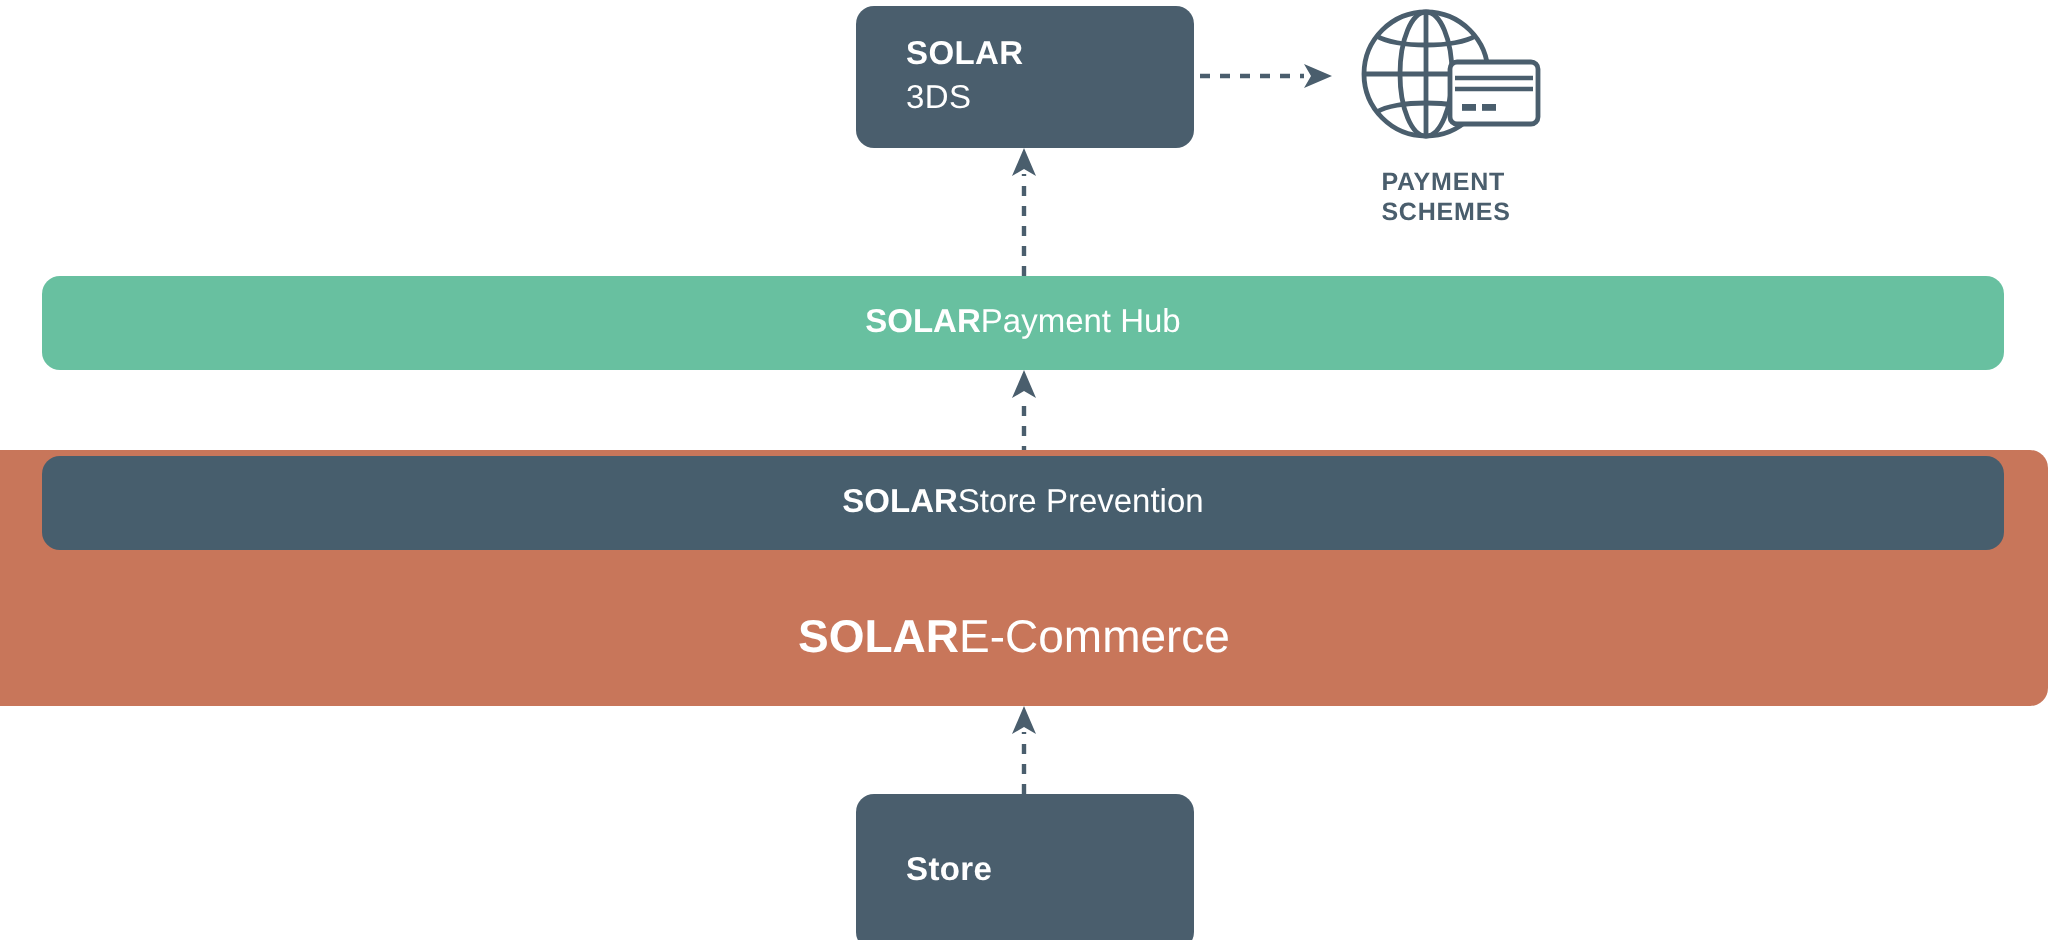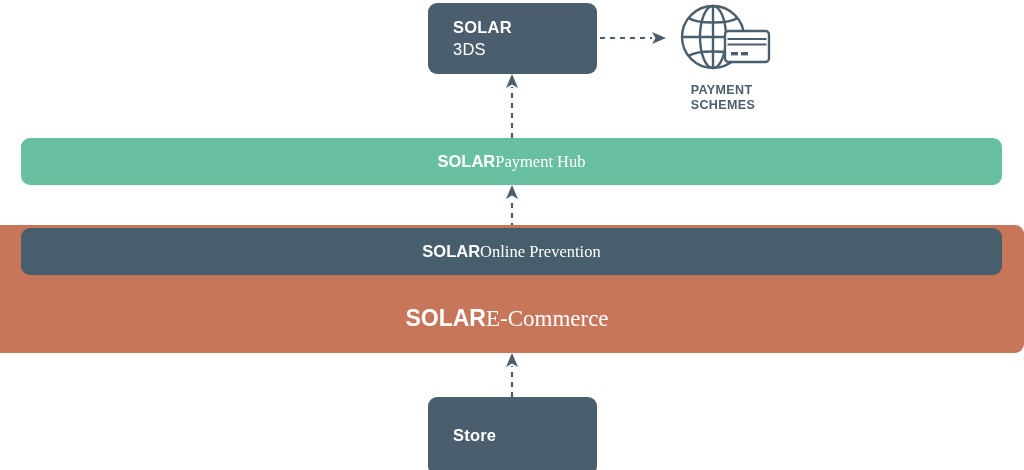--- a/index.html
+++ b/index.html
@@ -59,21 +59,21 @@
   .bar {
     position: absolute;
     box-sizing: border-box;
     display: flex;
     align-items: center;
     justify-content: center;
     color: #ffffff;
     border-radius: 9px;
   }
   .bar .t-bold   { font-weight: bold; }
-  .bar .t-light  { font-weight: normal; font-family: Liberation Serif, serif; }
+  .bar .t-light  { font-weight: normal; }
 
   #bar-payment-hub {
     left: 21px; top: 138px; width: 981px; height: 47px;
     background: #68c0a0;
     font-size: 16.5px;
   }
   #bar-ecommerce {
     left: -10px; top: 225px; width: 1034px; height: 128px;
     background: #c8765a;
     border-radius: 9px;
@@ -181,21 +181,21 @@
     </svg>
   </div>
 
   <div class="bar" id="bar-ecommerce">
     <span class="t-bold">SOLAR</span>
       <span class="t-light"> E-Commerce</span>
   </div>
 
   <div class="bar" id="bar-fraud">
     <span class="t-bold">SOLAR</span>
-      <span class="t-light"> Online Prevention</span>
+      <span class="t-light"> Store Prevention</span>
   </div>
 
   <div class="arrow" id="arrow-store-to-ecom">
     <svg width="28" height="44" viewBox="0 0 28 44" aria-hidden="true">
       <line x1="14" y1="44" x2="14" y2="13" stroke="#4a5e6d" stroke-width="2.2" stroke-dasharray="5,5"></line>
       <path d="M14 0 L20 14 L14 10.5 L8 14 Z" fill="#4a5e6d"></path>
     </svg>
   </div>
 
   <div class="node card" id="node-online-store">

